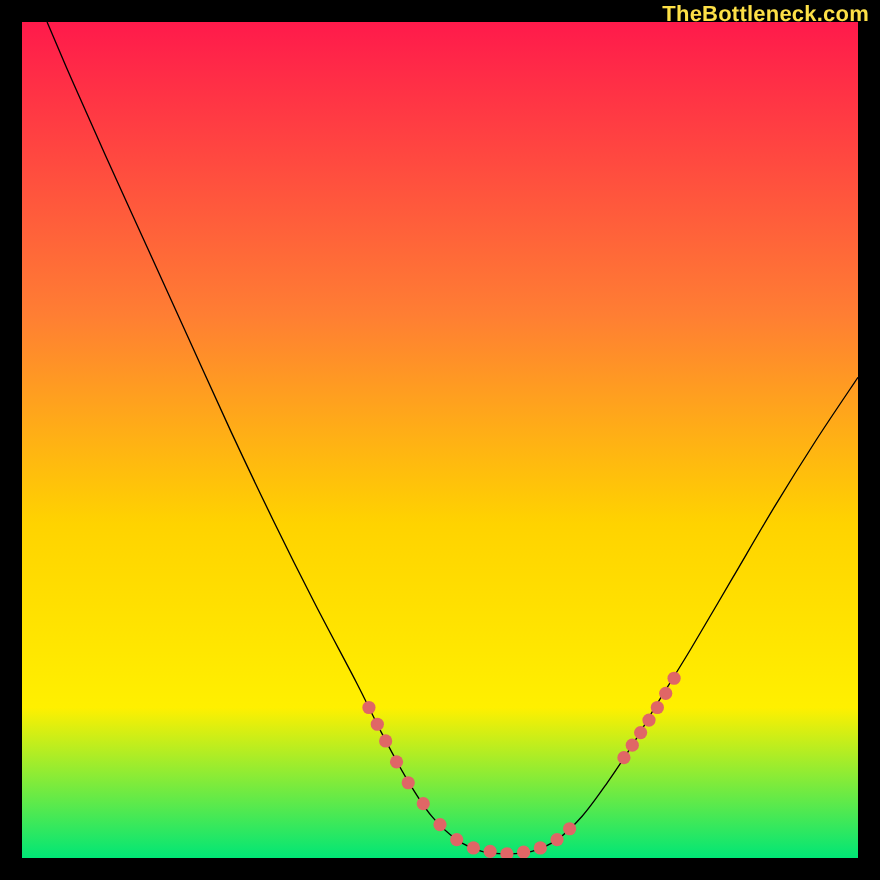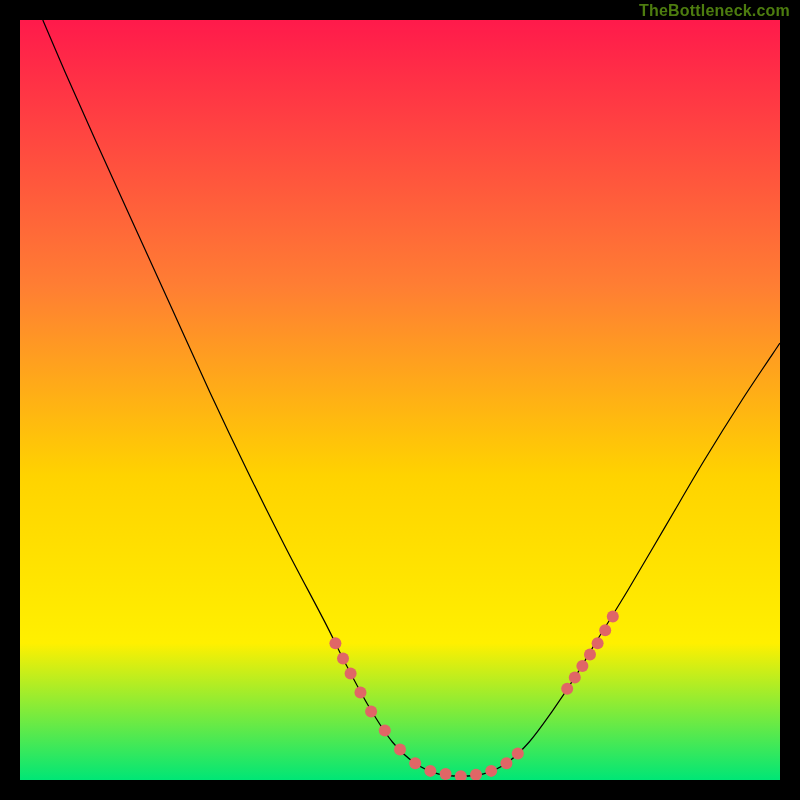--- a/index.html
+++ b/index.html
@@ -15,23 +15,23 @@
     left: 20px;
     top: 20px;
     width: 760px;
     height: 760px;
   }
   .watermark {
     position: absolute;
     top: 2px;
     right: 10px;
     font-family: Arial, Helvetica, sans-serif;
-    font-size: 16px;
+    font-size: 20px;
     font-weight: 600;
-    color: #4d7c0f;
+    color: #fde047;
     letter-spacing: 0.2px;
     z-index: 10;
   }
   svg { display: block; }
 </style>
 </head>
 <body>
 
 <div class="frame">
   <div class="watermark">TheBottleneck.com</div>

